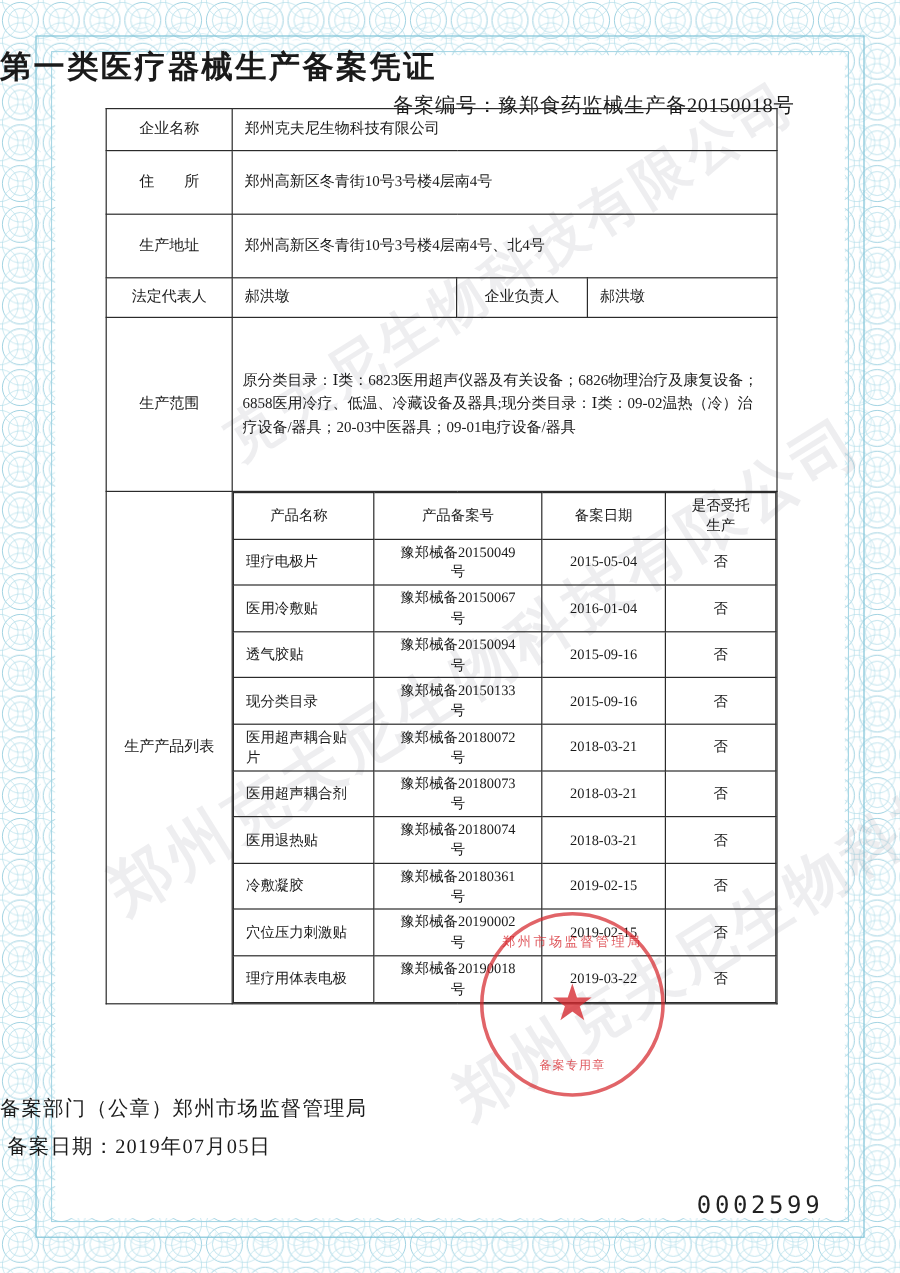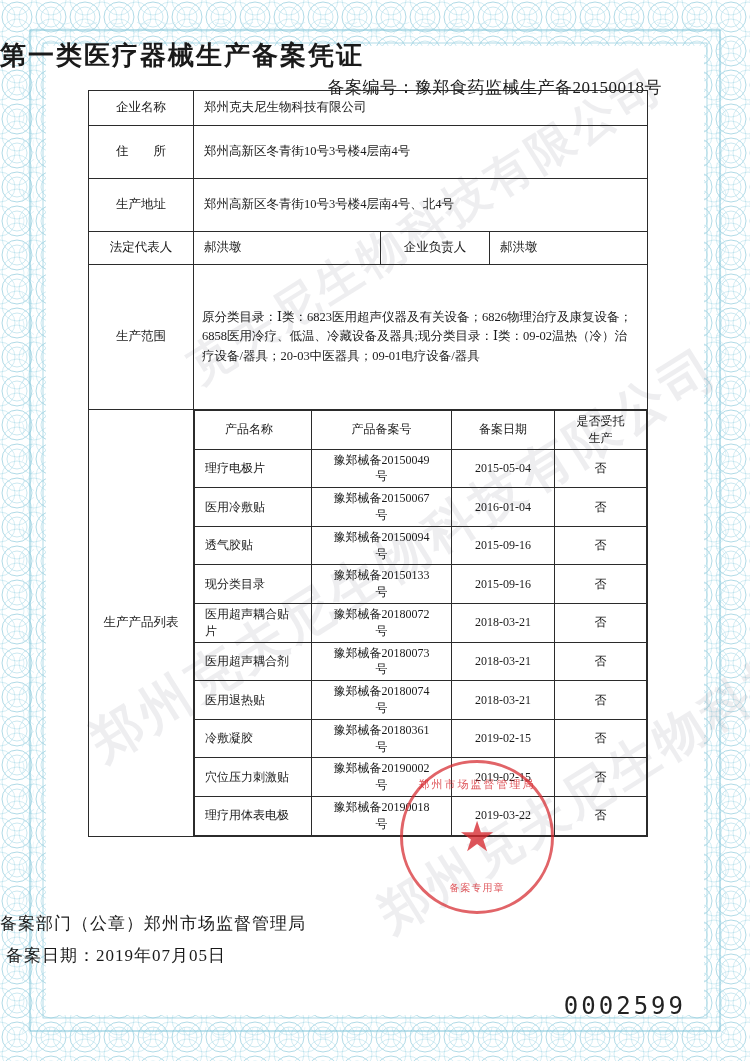--- a/index.html
+++ b/index.html
@@ -136,21 +136,21 @@
     letter-spacing: 1px;
     line-height: 1.9;
   }
   .footer .line2 { padding-left: 6px; }
 
   .serial {
     position: absolute;
     right: 64px;
     top: 992px;
     font-family: "DejaVu Sans Mono", "Liberation Mono", monospace;
-    font-size: 24px;
+    font-size: 20px;
     letter-spacing: 3px;
     color: #222;
   }
 
   
   .seal {
     position: absolute;
     z-index: 4;
     left: 400px;
     top: 760px;

